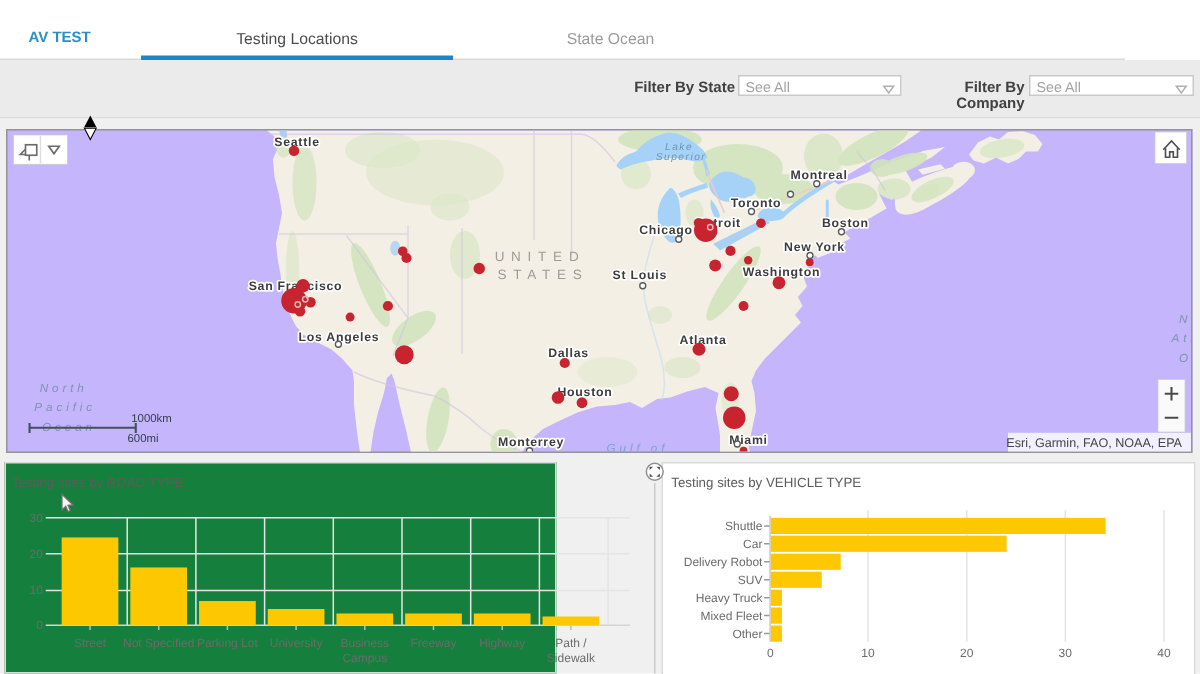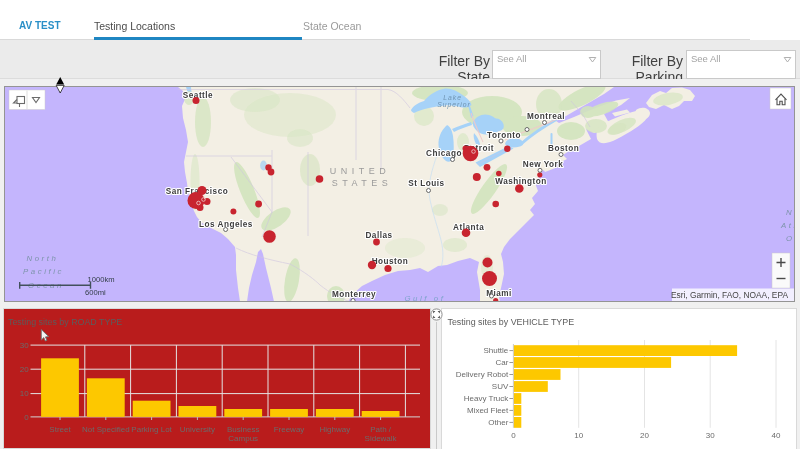--- a/index.html
+++ b/index.html
@@ -3,54 +3,54 @@
 <meta charset="utf-8">
 <style>
 * { margin:0; padding:0; box-sizing:border-box; }
 html,body { width:800px; height:449px; overflow:hidden; background:#fff;
   font-family:"Liberation Sans", sans-serif; }
 .abs { position:absolute; }
 #hdr { position:absolute; left:0; top:0; width:750px; height:40px; background:#fff;
   border-bottom:1px solid #d9d9d9; }
 #logo { position:absolute; left:19px; top:20px; font-size:10px; font-weight:bold;
   color:#2a8fc7; }
-.tab { position:absolute; top:20px; font-size:10.5px; color:#9a9a9a; }
+.tab { position:absolute; top:20px; font-size:10.5px; color:#9a9a9a; text-align:center; }
 .tab.active { color:#4c4c4c; }
 #underline { position:absolute; left:94px; top:37px; width:208px; height:3px; background:#1f86c2; }
 #fbar { position:absolute; left:0; top:40px; width:800px; height:39px; background:#ebebeb;
   border-bottom:1px solid #dcdcdc; }
-.flabel { position:absolute; top:13px; font-size:14px; color:#414141; text-align:right; }
-.fsel { position:absolute; top:10px; height:29px; background:#fff; border:1px solid #c9c9c9;
+.flabel { position:absolute; top:13px; font-size:10px; color:#414141; text-align:right;font-weight:bold; }
+.fsel { position:absolute; top:10px; height:14px; background:#fff; border:1px solid #c9c9c9;
   font-size:9.5px; color:#a3a3a3; line-height:16px; padding-left:4px; }
 .fsel svg { position:absolute; right:3px; top:5px; }
 #content { position:absolute; left:0; top:79px; width:800px; height:370px; background:#f0f0f0; }
 #map { position:absolute; left:4px; top:86px; width:791px; height:216px;
   border:1px solid #949494; background:#c4b5fd; }
-#panelL { position:absolute; left:3px; top:308px; width:428px; height:141px;
-  background:#b91c1c; border:1px solid #d9d9d9; }
+#panelL { position:absolute; left:3px; top:308px; width:368px; height:141px;
+  background:#15803d; border:1px solid #d9d9d9; }
 #panelR { position:absolute; left:441px; top:308px; width:356px; height:157px;
   background:#fff; border:1px solid #d9d9d9; }
 #vsplit { position:absolute; left:436px; top:322px; width:1px; height:127px; background:#c9c9c9; }
 </style>
 </head>
 <body>
 <div id="hdr">
   <div id="logo">AV TEST</div>
   <div class="tab active" style="left:94px; width:208px;">Testing Locations</div>
   <div class="tab" style="left:303px; width:208px;">State Ocean</div>
   <div id="underline"></div>
 </div>
 <div id="fbar">
   <div class="flabel" style="left:410px; width:80px;">Filter By State</div>
   <div class="fsel" style="left:492px; width:109px;">See All
     <svg width="9" height="8" viewBox="0 0 9 8">
         <path d="M1.2,1.5 L7.8,1.5 L4.5,6 Z" fill="none" stroke="#b0b0b0" stroke-width="1"></path>
       </svg>
   </div>
-  <div class="flabel" style="left:600px; width:83px;">Filter By Parking</div>
+  <div class="flabel" style="left:600px; width:83px;">Filter By Company</div>
   <div class="fsel" style="left:686px; width:110px;">See All
     <svg width="9" height="8" viewBox="0 0 9 8">
         <path d="M1.2,1.5 L7.8,1.5 L4.5,6 Z" fill="none" stroke="#b0b0b0" stroke-width="1"></path>
       </svg>
   </div>
 </div>
 <div id="content"></div>
 <div id="map">
 <svg width="789" height="214" viewBox="5 87 789 214">
 <g>

